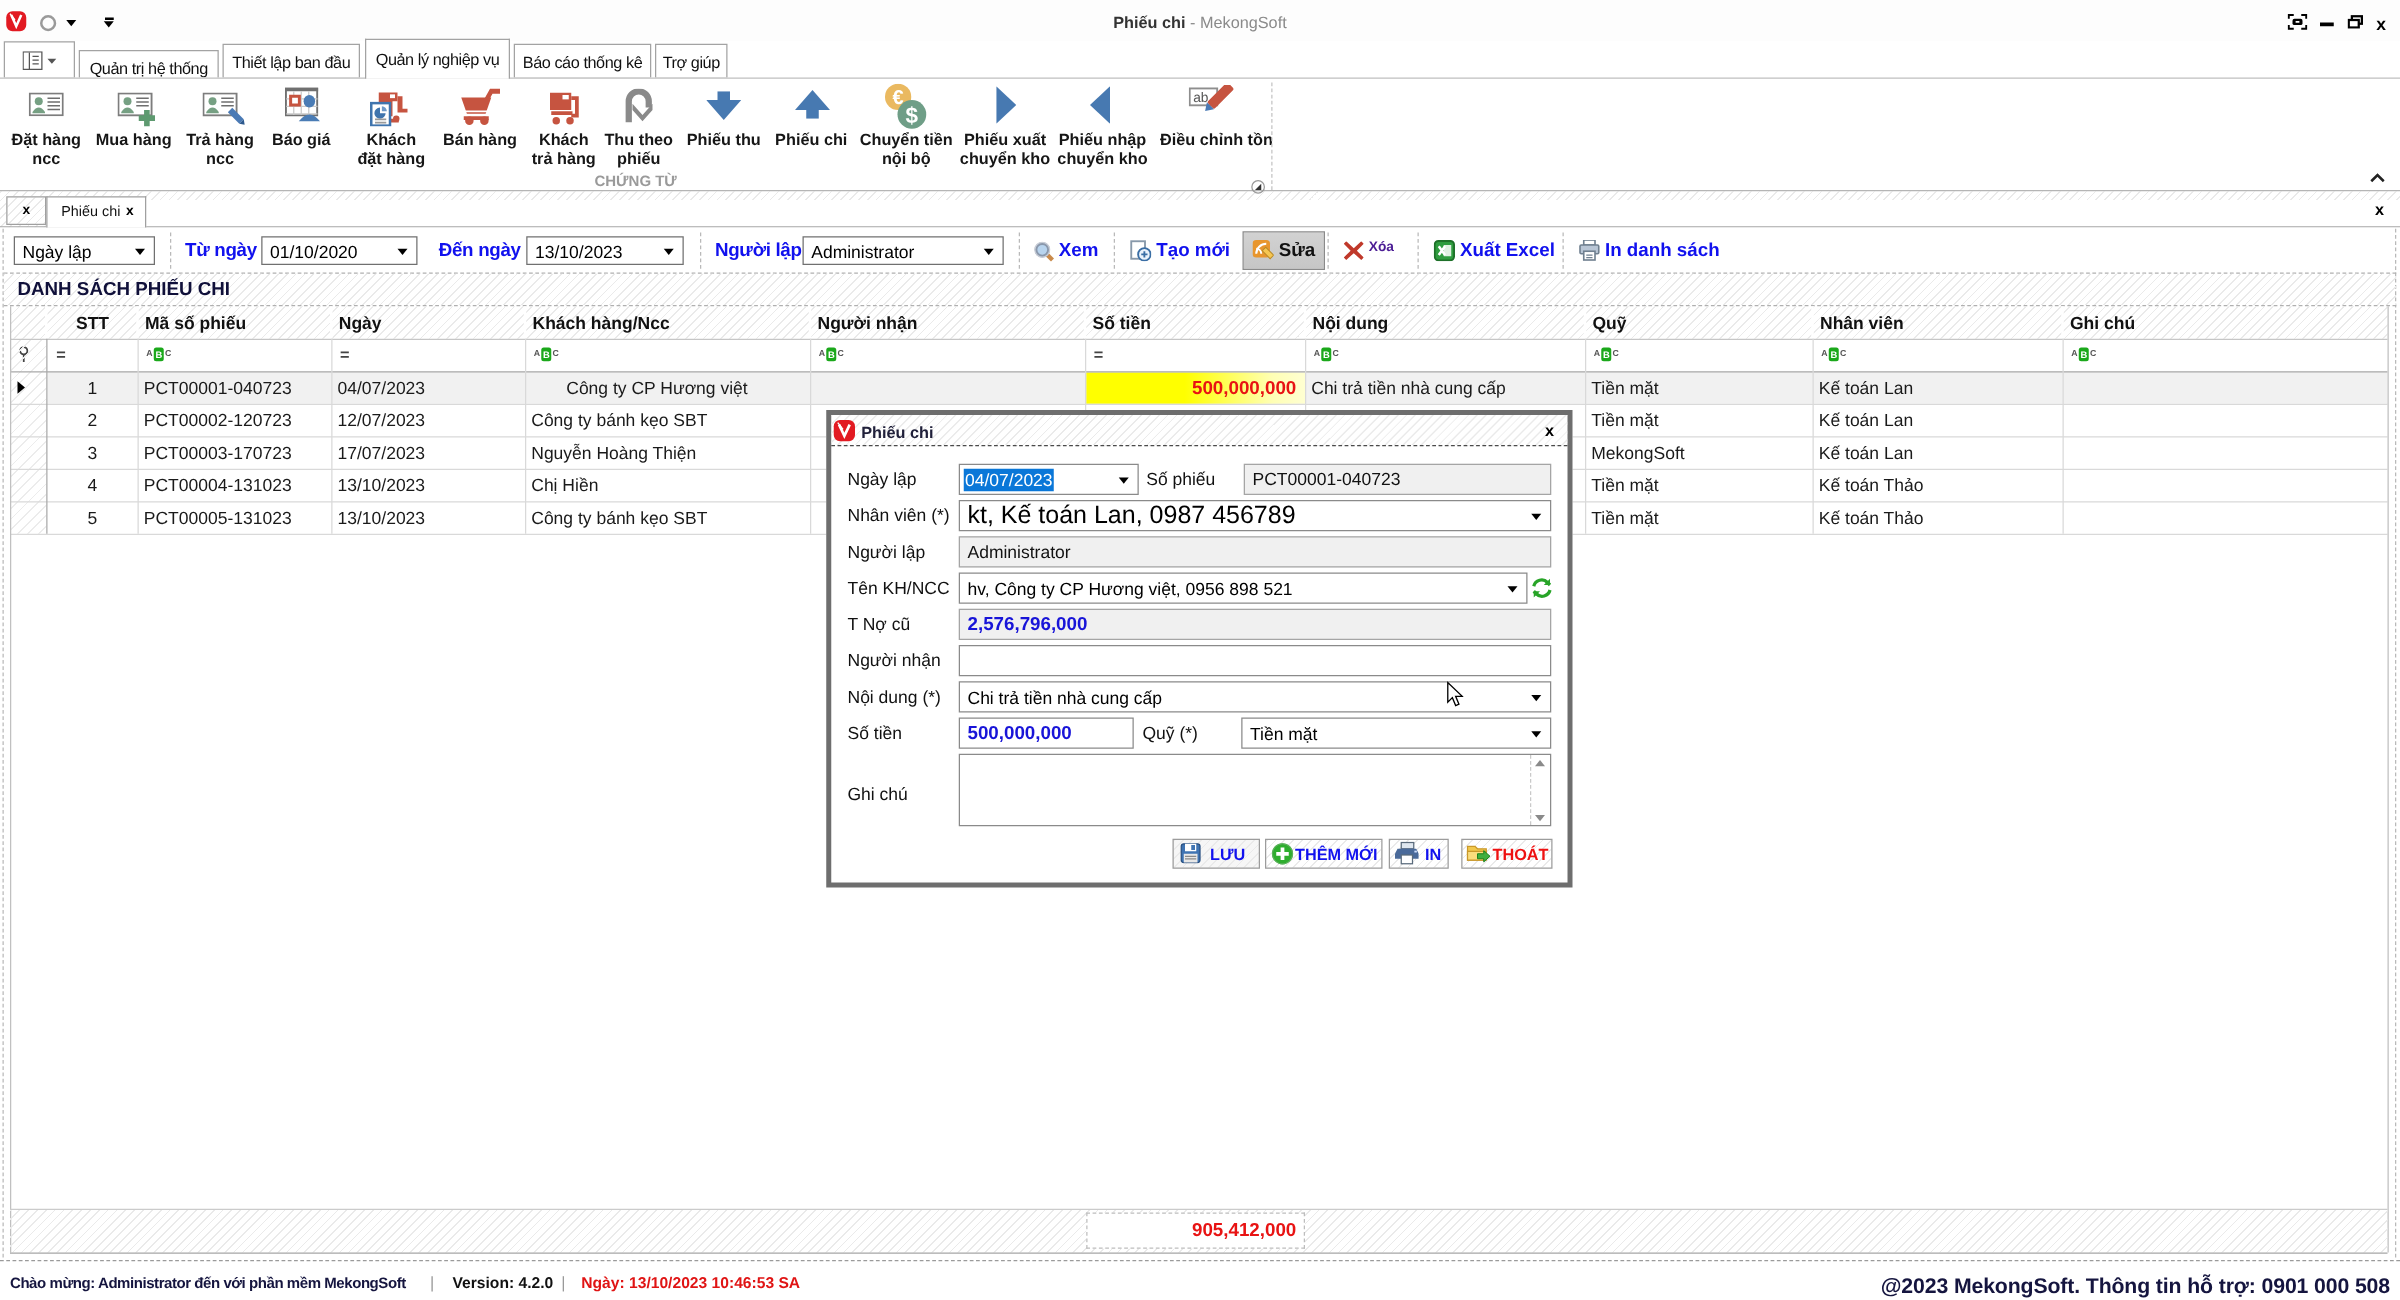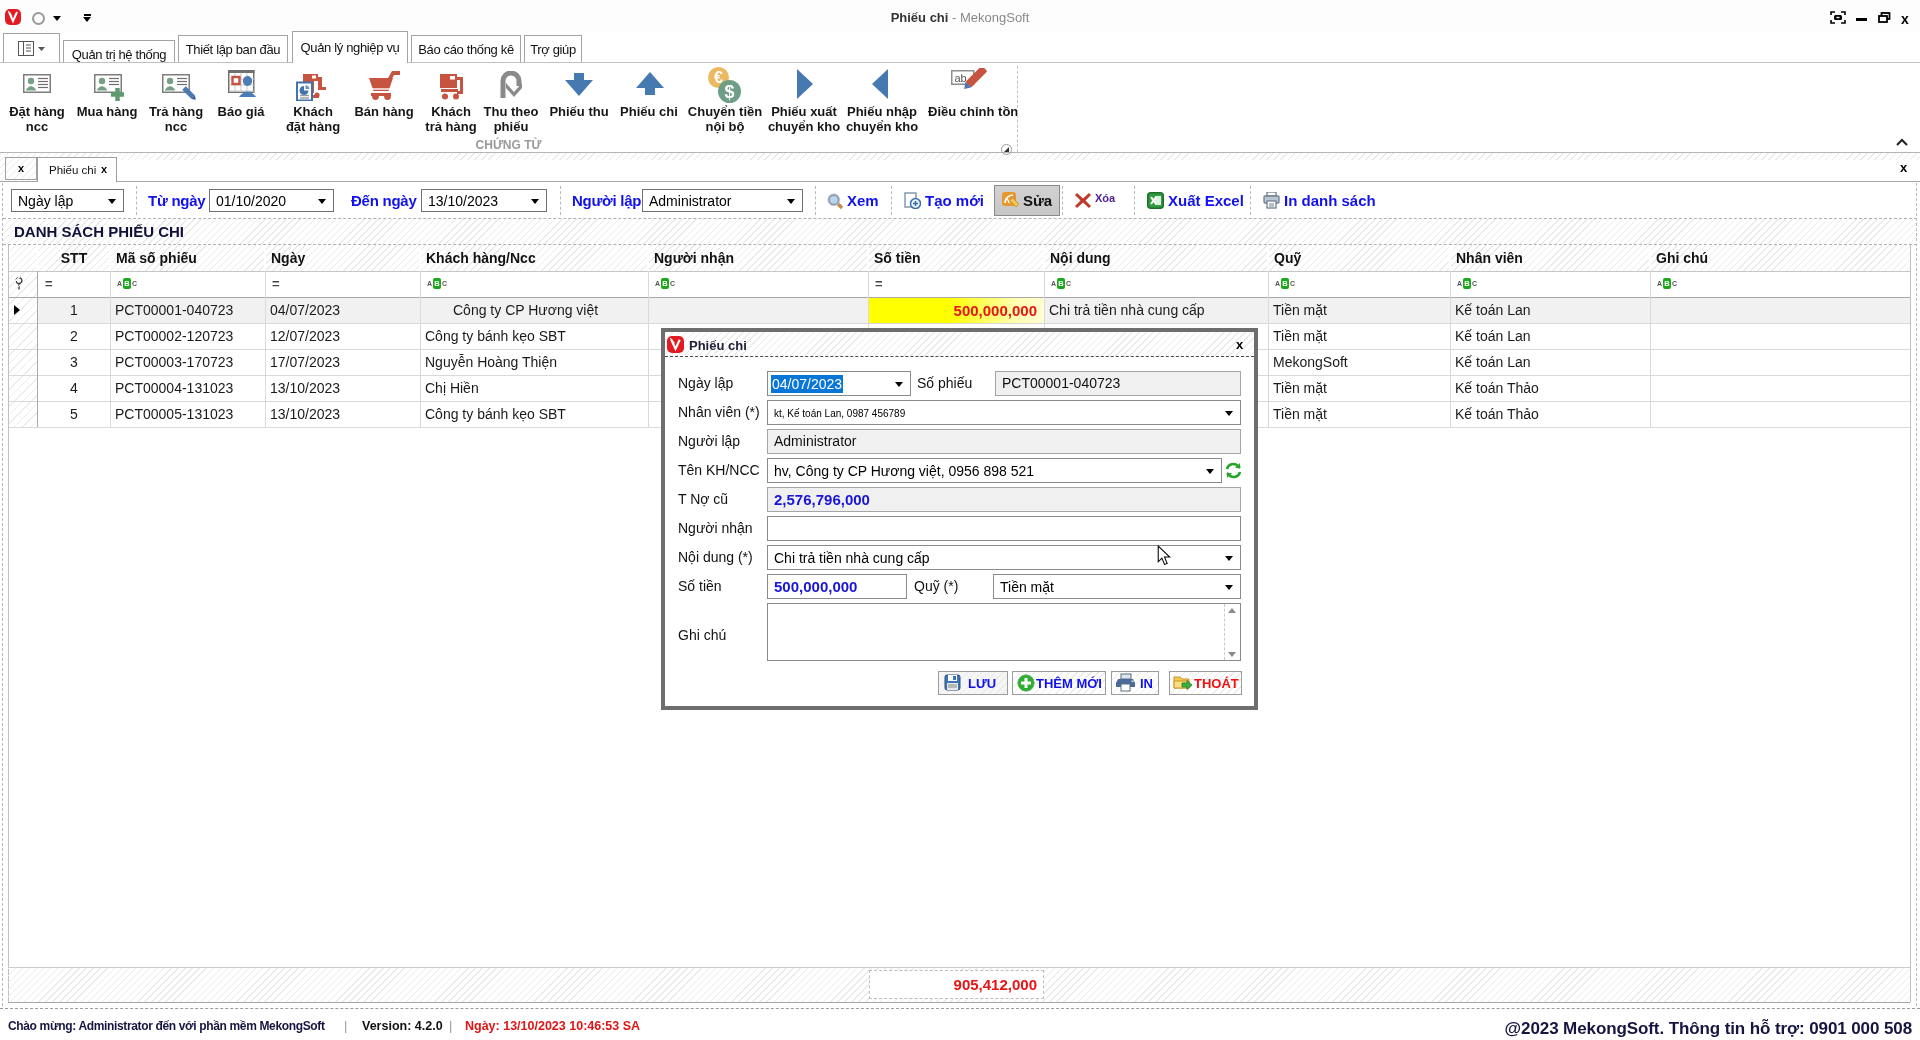--- a/index.html
+++ b/index.html
@@ -504,21 +504,21 @@
   <div class="abs" style="left:252px;top:43px;font-size:14px;color:#111;">Số phiếu</div>
   <div class="abs" style="left:249px;top:246px;font-size:14px;color:#111;">Quỹ (*)</div>
 
   <div class="combo" style="left:102px;top:39px;width:144px;height:25px;border-color:#8a8a8a;">
       <span class="txt" style="left:3px;font-size:14px;background:#0a77d8;color:#fff;padding:1px 1px;">04/07/2023</span>
       <span class="arr"></span>
     </div>
   <div class="abs" style="left:330px;top:39px;width:246px;height:25px;background:#f0f0f0;border:1px solid #a5a5a5;font-size:14px;color:#111;line-height:23px;padding-left:6px;">PCT00001-040723</div>
 
   <div class="combo" style="left:102px;top:68px;width:474px;height:25px;border-color:#8a8a8a;">
-      <span class="txt" style="font-size:10px;">kt, Kế toán Lan, 0987 456789</span>
+      <span class="txt" style="font-size:20px;">kt, Kế toán Lan, 0987 456789</span>
       <span class="arr"></span>
     </div>
 
   <div class="abs" style="left:102px;top:97px;width:474px;height:25px;background:#f0f0f0;border:1px solid #a5a5a5;font-size:14px;color:#111;line-height:23px;padding-left:6px;">Administrator</div>
 
   <div class="combo" style="left:102px;top:126px;width:455px;height:25px;border-color:#8a8a8a;">
       <span class="txt" style="font-size:14px;">hv, Công ty CP Hương việt, 0956 898 521</span>
       <span class="arr"></span>
     </div>
   <svg class="abs" style="left:560px;top:130px;" width="17" height="17" viewBox="0 0 17 17">

